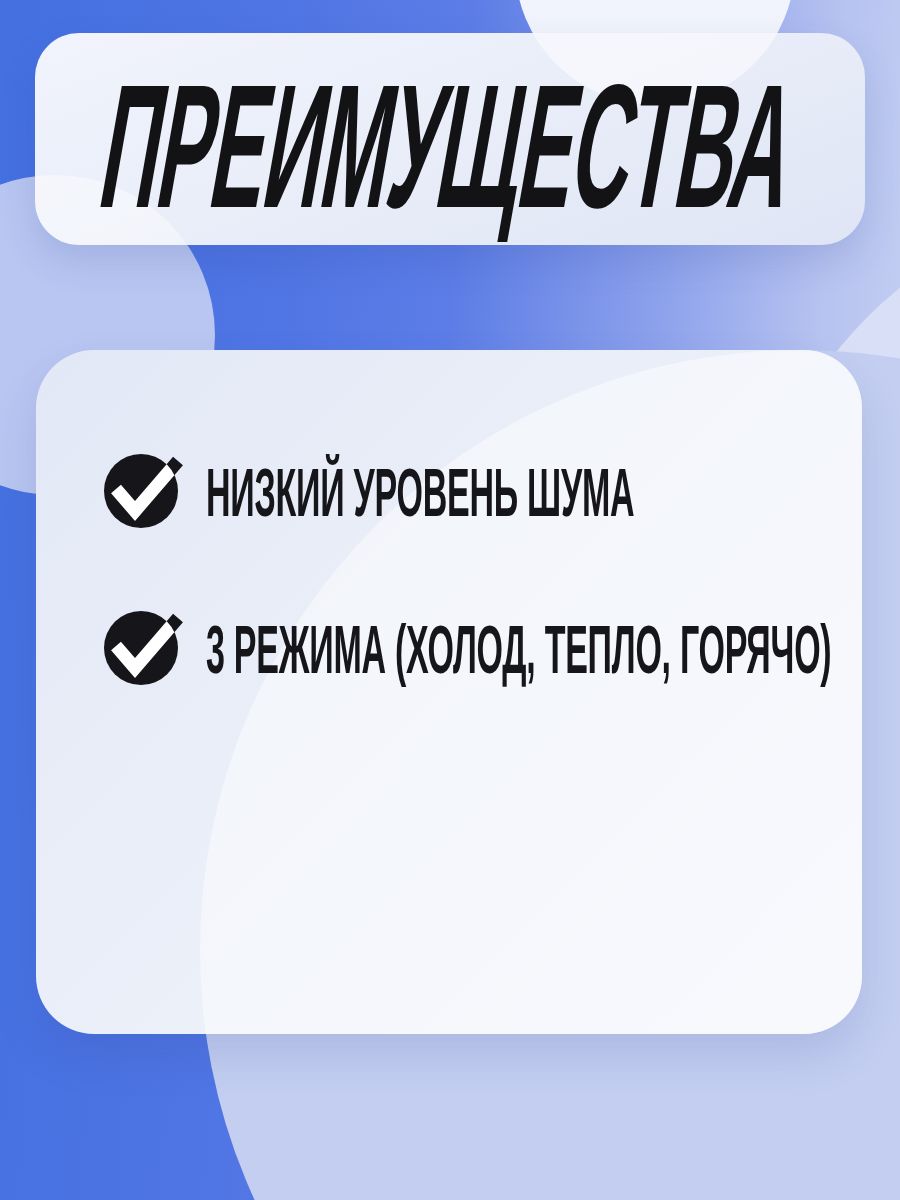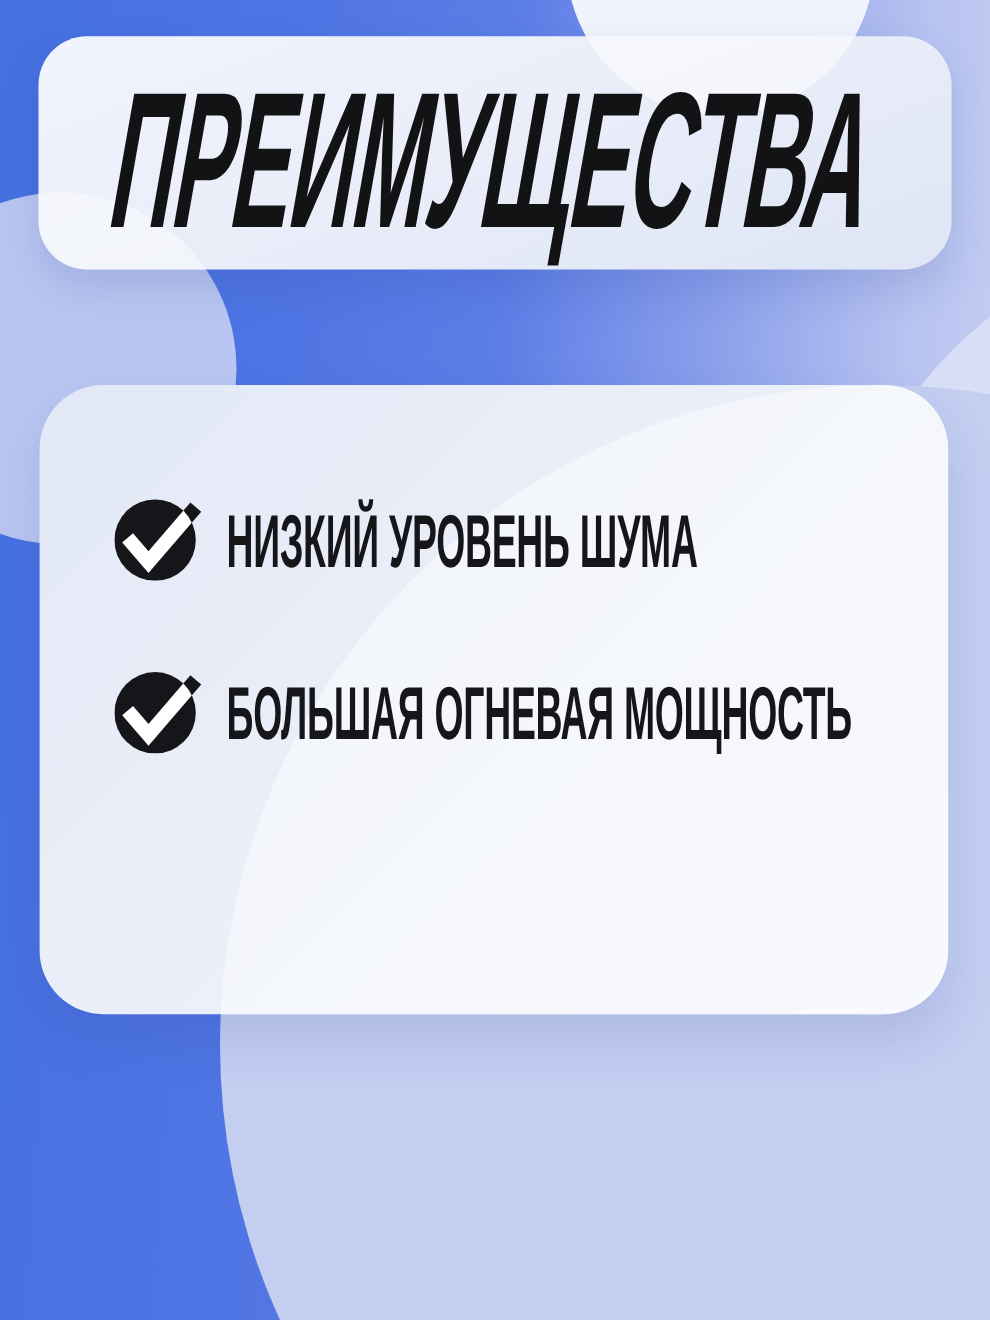--- a/index.html
+++ b/index.html
@@ -37,21 +37,21 @@
     margin:0;position:relative;z-index:2;
     font-size:176px;line-height:0.9;font-weight:700;
     color:#131316;letter-spacing:-2px;white-space:nowrap;
     transform:skewX(-10deg) scaleX(0.46);
     transform-origin:center center;
     padding-top:14px;
   }
 
   
   .card{
-    position:absolute;left:36px;top:350px;width:826px;height:572px;
+    position:absolute;left:36px;top:350px;width:826px;height:684px;
     border-radius:58px;overflow:hidden;
     background:linear-gradient(135deg,#e2e8f6 0%,#eaeef8 40%,#f2f5fc 100%);
     box-shadow:0 22px 44px rgba(44,66,148,0.15);
   }
   .card .glow{
     position:absolute;border-radius:50%;
     left:164px;top:0px;width:1200px;height:1200px;
     background:rgba(255,255,255,0.45);
   }
 
@@ -100,31 +100,31 @@
               </clipPath>
             </defs>
           <path d="M12 39 L31 61 L74 11" fill="none" stroke="#16161a" stroke-width="13"></path>
           <circle cx="37" cy="41" r="37" fill="#16161a"></circle>
           <path d="M12 39 L31 61 L74 11" fill="none" stroke="#ffffff" stroke-width="13" clip-path="url(#cc0)"></path>
         </svg>
         <span class="benefit-label">НИЗКИЙ УРОВЕНЬ ШУМА</span>
       </div>
 
 
-
       <div class="benefit">
         <svg class="benefit-icon" viewBox="0 0 80 78" xmlns="http://www.w3.org/2000/svg">
           <defs>
-              <clipPath id="cc3">
+              <clipPath id="cc2">
                 <circle cx="37" cy="41" r="37"></circle>
               </clipPath>
             </defs>
           <path d="M12 39 L31 61 L74 11" fill="none" stroke="#16161a" stroke-width="13"></path>
           <circle cx="37" cy="41" r="37" fill="#16161a"></circle>
-          <path d="M12 39 L31 61 L74 11" fill="none" stroke="#ffffff" stroke-width="13" clip-path="url(#cc3)"></path>
+          <path d="M12 39 L31 61 L74 11" fill="none" stroke="#ffffff" stroke-width="13" clip-path="url(#cc2)"></path>
         </svg>
-        <span class="benefit-label">БОЛЬШАЯ ОГНЕВАЯ МОЩНОСТЬ</span>
+        <span class="benefit-label">3 РЕЖИМА (ХОЛОД, ТЕПЛО, ГОРЯЧО)</span>
       </div>
+
 
     </div>
   </div>
 
 </div>
 
 </body></html>

